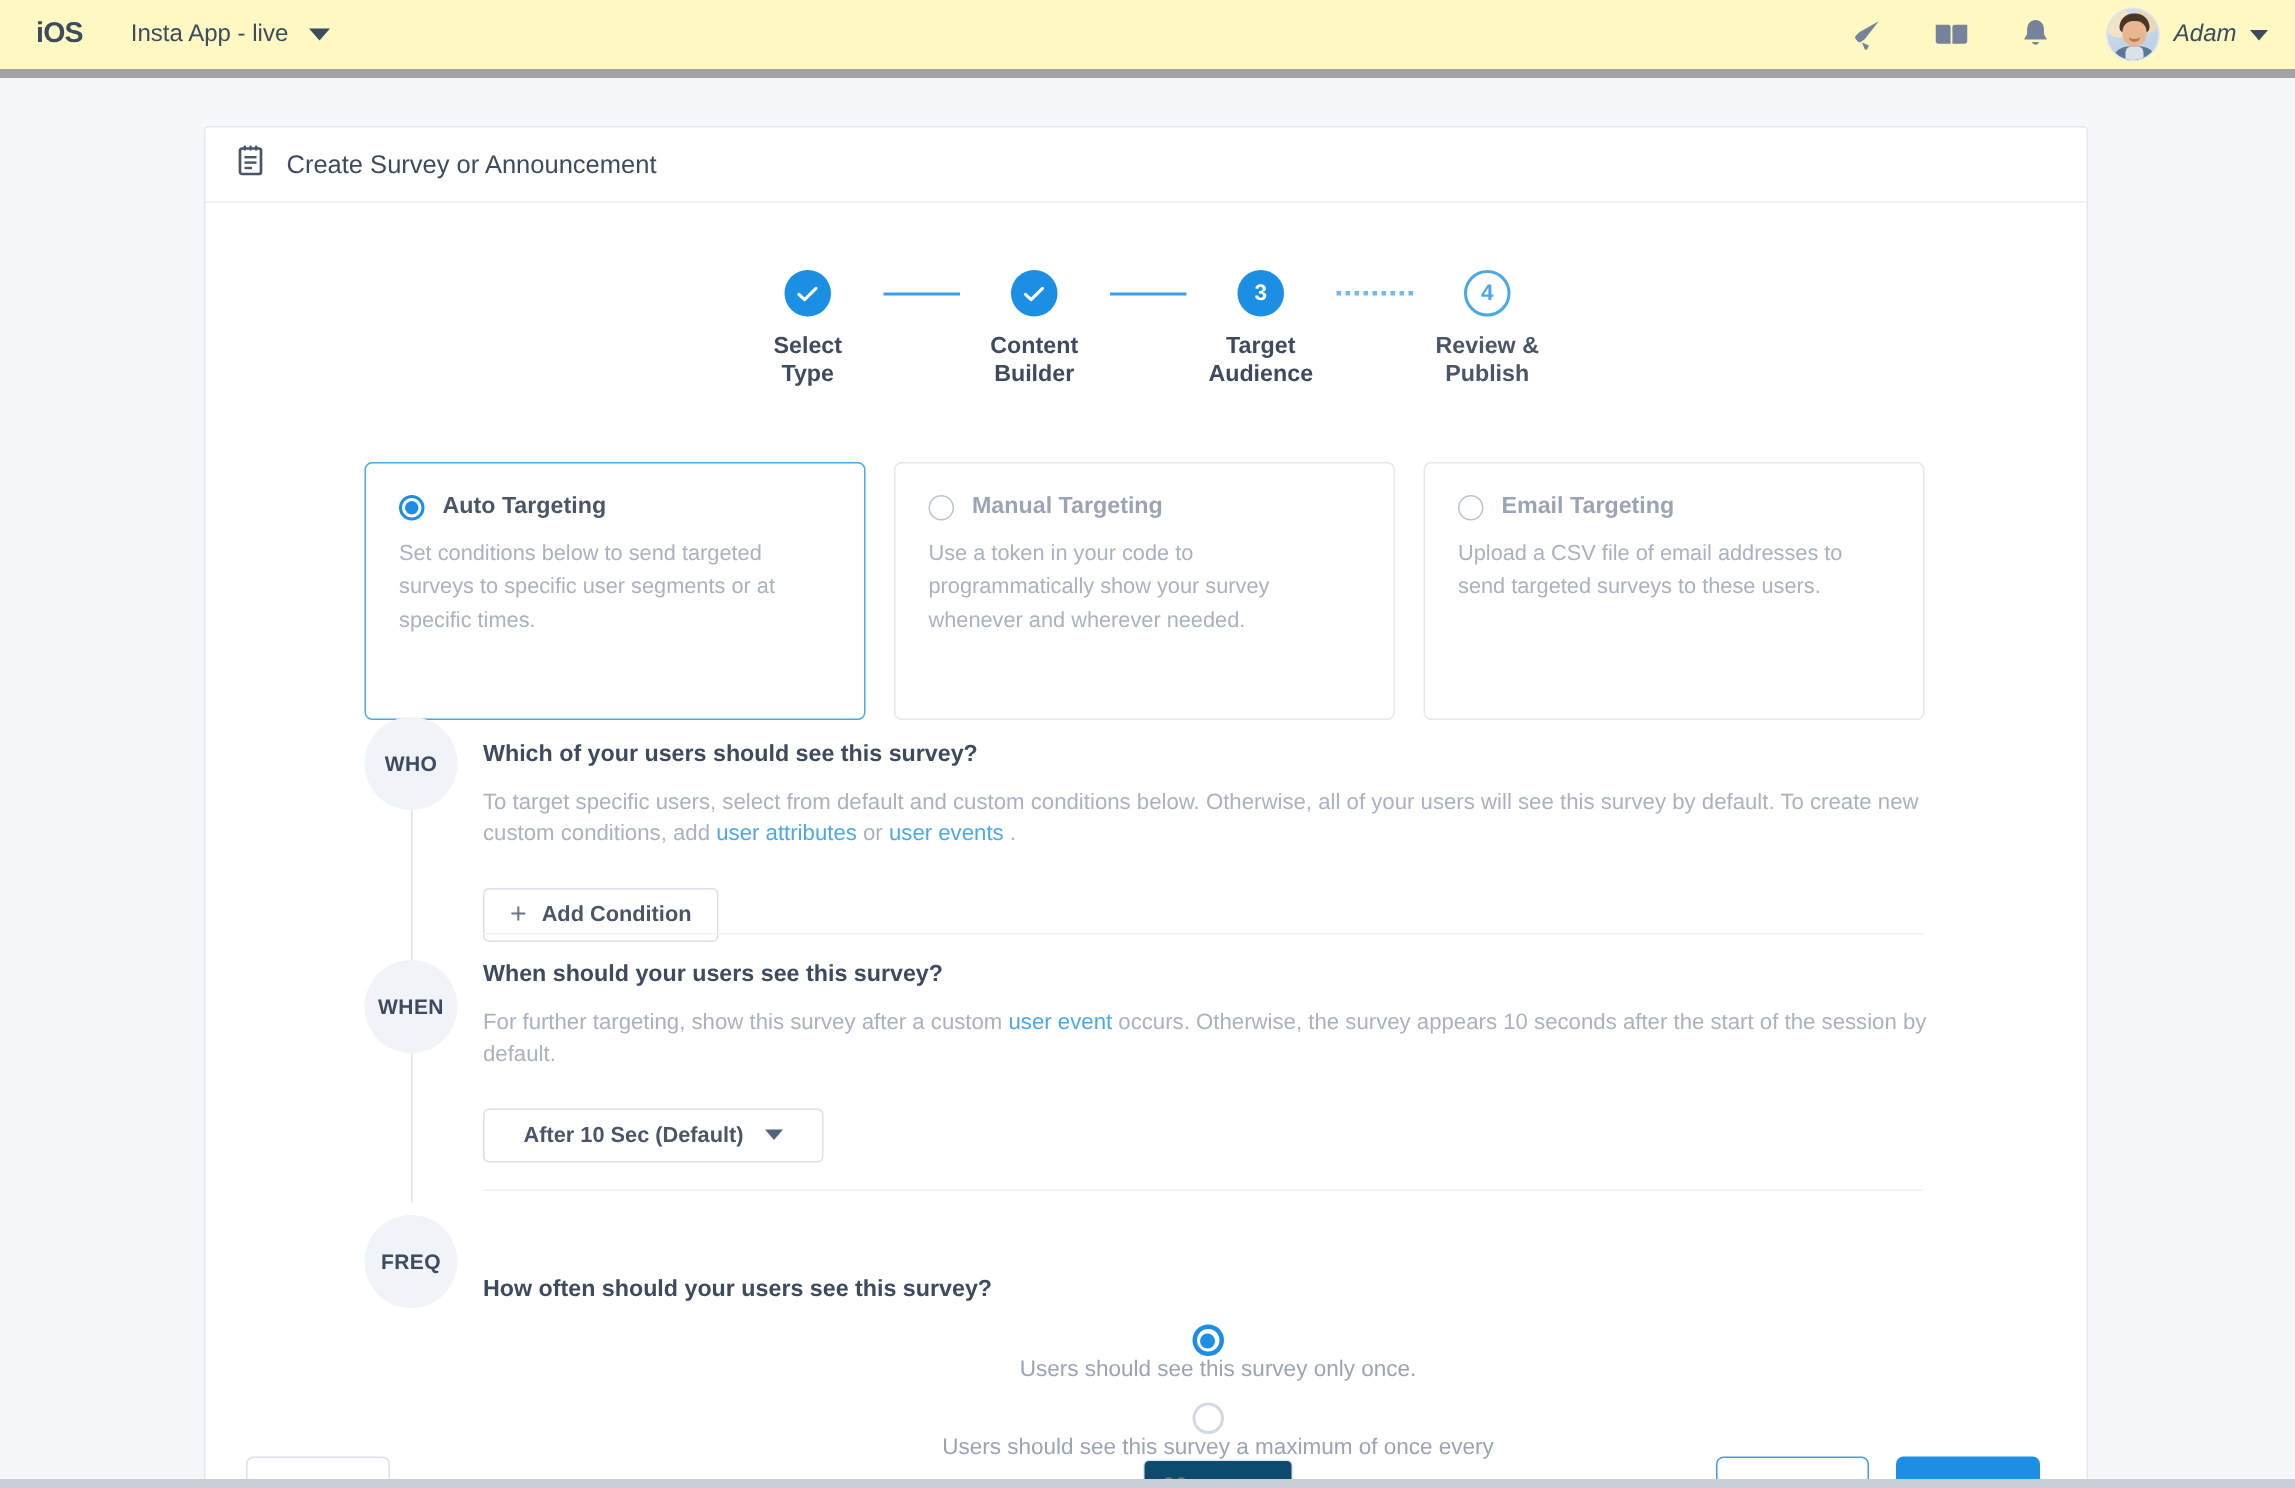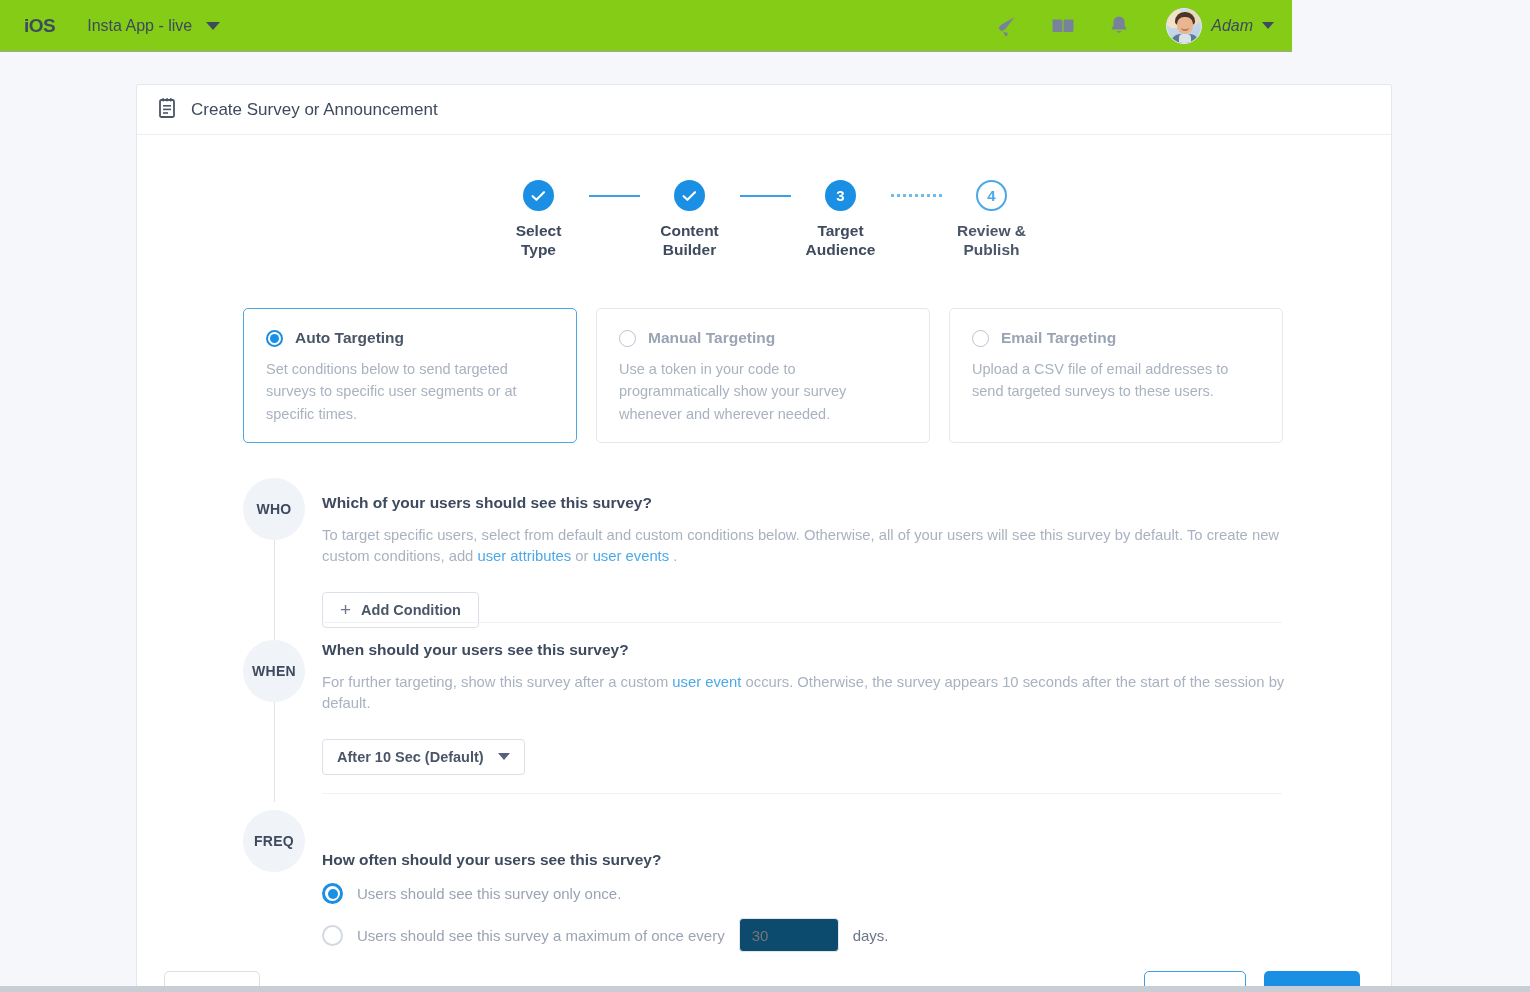--- a/index.html
+++ b/index.html
@@ -6,23 +6,23 @@
   html, body {
     width: 1530px; height: 992px;
     background: #f5f7fa;
     font-family: "Liberation Sans", sans-serif;
     overflow: hidden;
   }
 
   
   .topbar {
     position: absolute; left: 0; top: 0;
-    width: 1292px; height: 52px;
-    background: #84cc16;
-    border-bottom: 1px solid #a3a3a3;
+    width: 1530px; height: 52px;
+    background: #fef9c3;
+    border-bottom: 6px solid #a3a3a3;
     display: flex; align-items: center;
   }
   .os-label {
     margin-left: 24px;
     font-size: 19px; font-weight: bold; color: #3e4a5e;
     letter-spacing: -0.5px;
   }
   .app-name {
     margin-left: 32px;
     font-size: 16px; color: #3e4a5e;
@@ -108,21 +108,21 @@
     width: 100%; height: 0;
     border-top: 3px dotted #6fbcec;
   }
 
   
   .tcards {
     position: absolute; left: 243px; top: 308px;
     display: flex; gap: 19px;
   }
   .tcard {
-    width: 334px; height: 135px;
+    width: 334px; height: 172px;
     border: 1px solid #e3e7ee; border-radius: 5px;
     padding: 20px 22px 0 22px;
   }
   .tcard.selected { border: 1px solid #4aa8e6; }
   .tc-head { display: flex; align-items: center; gap: 12px; }
   .radio {
     width: 17px; height: 17px; border-radius: 50%;
     border: 1.5px solid #b9c3d1; background: #fff;
     display: flex; align-items: center; justify-content: center; flex: none;
   }
@@ -161,32 +161,32 @@
   .btn-outline {
     display: inline-flex; align-items: center; gap: 10px;
     height: 36px; padding: 0 17px;
     background: #fff; border: 1px solid #dbe0e8; border-radius: 4px;
     font-size: 14.5px; color: #4a5668; font-weight: bold;
   }
   .plus { font-size: 19px; font-weight: normal; color: #6b7687; line-height: 1; }
 
   .select {
     display: inline-flex; align-items: center; gap: 14px;
-    height: 36px; padding: 0 14px;
+    height: 36px; padding: 0 26px;
     background: #fff; border: 1px solid #dbe0e8; border-radius: 4px;
     font-size: 14.5px; color: #4a5668; font-weight: bold;
   }
   .sel-caret {
     width: 0; height: 0;
     border-left: 6px solid transparent;
     border-right: 6px solid transparent;
     border-top: 7px solid #56617a;
   }
 
-  .freq-row { display: flex; align-items: center; margin-top: 14px; }
+  .freq-row { display: flex; align-items: center; margin-top: 14px; flex-direction: column; }
   .bigradio {
     width: 21px; height: 21px; border-radius: 50%;
     border: 2px solid #d2d9e3; background:#fff;
     display: flex; align-items: center; justify-content: center; flex: none;
   }
   .bigradio.on { border: 3px solid #1b8fe3; }
   .bigradio.on::after {
     content: ""; width: 10px; height: 10px; border-radius: 50%; background: #1b8fe3;
   }
   .freq-label { margin-left: 14px; font-size: 15px; color: #9aa4b4; }

